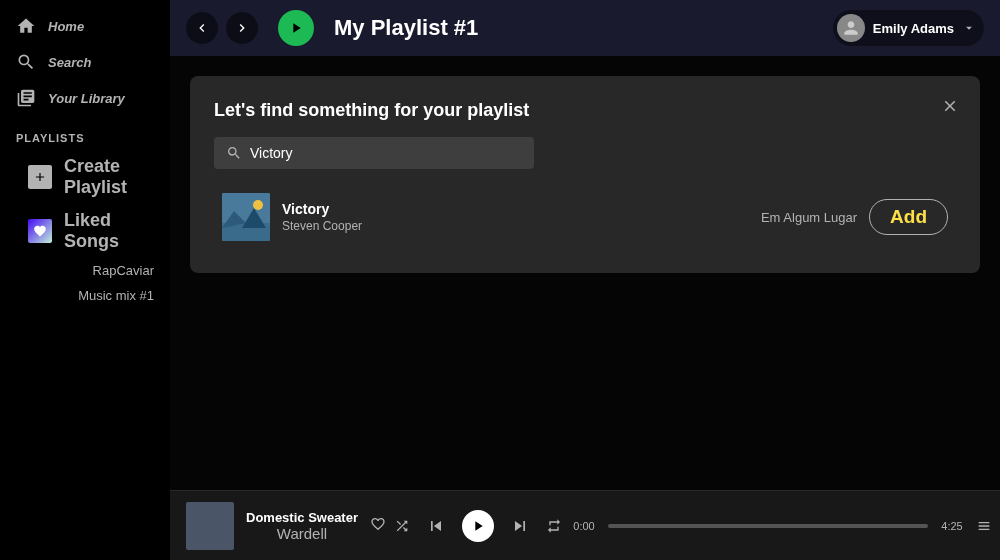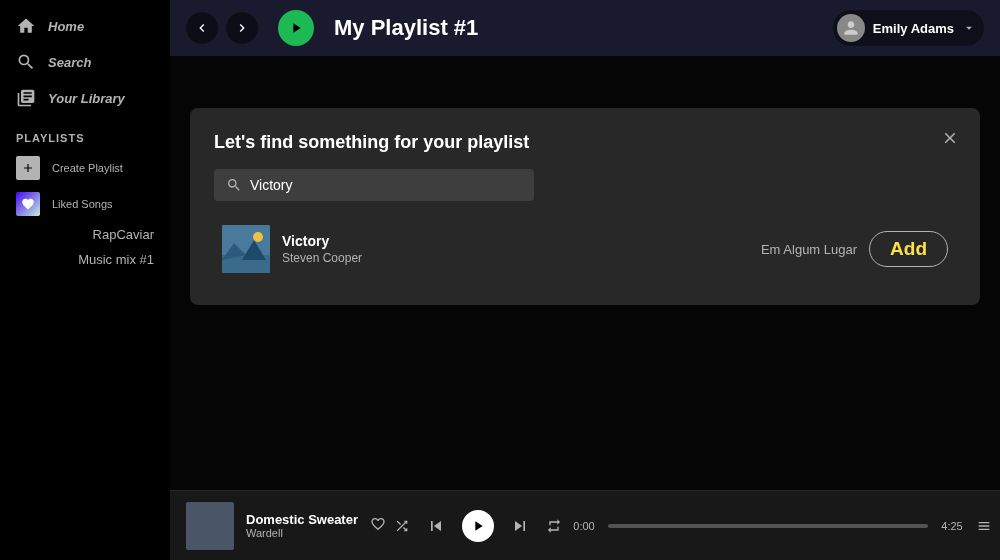--- a/index.html
+++ b/index.html
@@ -52,23 +52,24 @@
       letter-spacing: 1px;
       text-transform: uppercase;
     }
 
     .sidebar-action-item {
       display: flex;
       align-items: center;
       gap: 12px;
       padding: 6px 16px;
       color: #b3b3b3;
-      font-size: 11px;
-      font-weight: 400;
-      cursor: pointer;
+      font-size: 18px;
+      font-weight: 700;
+      cursor: pointer;
+      margin-left: 12px;
     }
 
     .create-playlist-icon {
       width: 24px;
       height: 24px;
       background: #b3b3b3;
       border-radius: 2px;
       display: flex;
       align-items: center;
       justify-content: center;
@@ -182,21 +183,20 @@
       justify-content: flex-start;
       padding: 20px;
     }
     .modal {
       background: #282828;
       border-radius: 8px;
       width: 888px;
       max-height: 420px;
       padding: 24px;
       position: relative;
-      margin-top: 32px;
     }
     .modal-title {
       font-size: 18px;
       font-weight: 700;
       color: #fff;
       margin-bottom: 16px;
     }
     .modal-close {
       position: absolute;
       top: 16px;
@@ -309,22 +309,23 @@
     .track-info { flex: 1; min-width: 0; }
     .track-name {
       font-size: 13px;
       font-weight: 600;
       color: #fff;
       white-space: nowrap;
       overflow: hidden;
       text-overflow: ellipsis;
     }
     .track-artist {
-      font-size: 11px;
-      color: #b3b3b3;
+      font-size: 15px;
+      color: #b3b3b3;
+      text-align: center;
     }
     .heart-btn {
       background: none;
       border: none;
       color: #b3b3b3;
       cursor: pointer;
       font-size: 16px;
     }
 
     .player-center {

